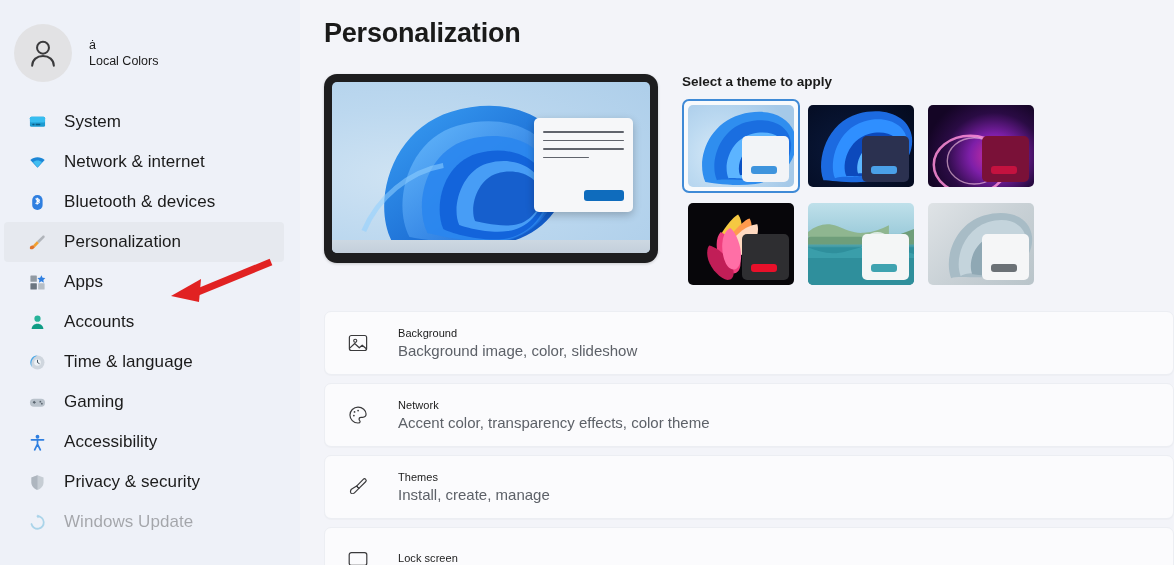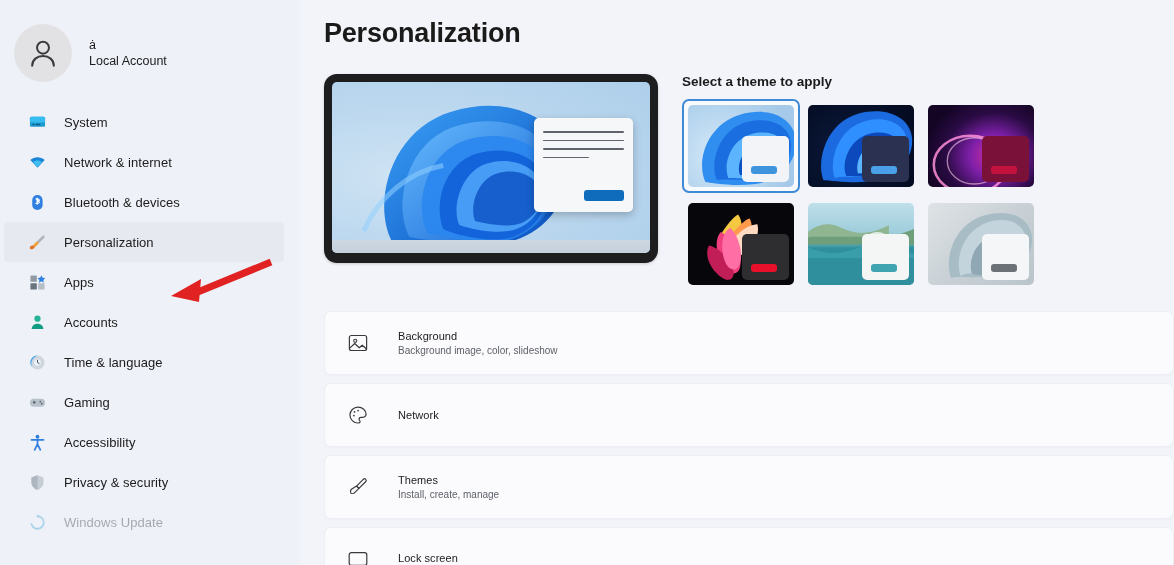--- a/index.html
+++ b/index.html
@@ -49,21 +49,21 @@
     height:40px; margin:0 16px 0 4px; border-radius:4px;
     display:flex;align-items:center; padding-left:24px;
     position:relative; cursor:default;
   }
   .navitem.selected{ background:#e6e9ef; }
   .navitem.selected::before{
     content:""; position:absolute; left:-8px; top:11px;
     width:3px;height:17px;border-radius:2px;background:#0d62cf;
   }
   .navicon{ width:18px;height:18px;flex:0 0 18px;display:flex;align-items:center;justify-content:center; }
-  .navlabel{ margin-left:18px; font-size:13px; color:#1b1b1b; letter-spacing:.05px; }
+  .navlabel{ margin-left:18px; font-size:17px; color:#1b1b1b; letter-spacing:.05px; }
   .navitem.partial{ opacity:.35; }
 
   
   .main{ flex:1; height:565px; background:#f3f4f9; position:relative; overflow:hidden; }
   .page-title{
     font-size:27px; font-weight:600; letter-spacing:-.2px;
     padding:18px 0 0 24px; color:#1a1a1a;
   }
 
   .toprow{ display:flex; padding:25px 0 0 24px; gap:24px; }
@@ -136,42 +136,42 @@
   .cards{ margin-top:20px; padding-left:24px; }
   .card{
     background:#fbfbfd; border:1px solid #eceef3;
     border-radius:7px; height:64px; margin-bottom:8px;
     display:flex; align-items:center; padding-left:16px;
     box-shadow:0 1px 1px rgba(0,0,0,.025);
   }
   .card-ico{ width:24px;height:24px;flex:0 0 24px;display:flex;align-items:center;justify-content:center;margin-left:5px;}
   .card-txt{ margin-left:28px; }
   .card-title{ font-size:11px; color:#1b1b1b; letter-spacing:.05px; }
-  .card-sub{ font-size:10px; color:#5d6168; margin-top:3px; }
+  .card-sub{ font-size:15px; color:#5d6168; margin-top:3px; }
 
   
   .arrow{ position:absolute; left:163px; top:258px; width:110px;height:48px; pointer-events:none; }
 </style>
 </head>
 <body>
 
 <div class="app">
 
   <aside class="sidebar">
 
     <div class="account">
       <div class="avatar">
         <svg viewBox="0 0 32 32">
           <circle cx="16" cy="11" r="5.6" fill="none" stroke="#3a3a3c" stroke-width="1.9"></circle>
           <path d="M5.8 28c0-5.6 4.6-9.2 10.2-9.2S26.2 22.4 26.2 28" fill="none" stroke="#3a3a3c" stroke-width="1.9" stroke-linecap="round"></path>
         </svg>
       </div>
       <div class="acct-text">
         <div class="acct-name">ȧ</div>
-        <div class="acct-sub">Local Account</div>
+        <div class="acct-sub">Local Colors</div>
       </div>
     </div>
 
 
     <nav class="navlist">
 
       <div class="navitem">
         <span class="navicon">
           <svg viewBox="0 0 18 18" width="17" height="17">
             <rect x="1" y="3" width="16" height="10.5" rx="1.6" fill="#1d9bd1"></rect>
@@ -446,20 +446,21 @@
         <span class="card-ico">
           <svg viewBox="0 0 24 24" width="22" height="22">
             <path d="M12 3.4c4.9 0 8.8 3.5 8.8 7.6 0 2.5-2 3.5-3.8 3.5h-1.6c-1.3 0-2.2.9-2.2 2 0 .6.3 1 .6 1.5.3.4.5.8.5 1.3 0 1-.9 1.4-2.3 1.4-4.9 0-8.8-4-8.8-8.6S7.1 3.4 12 3.4z" fill="none" stroke="#3a3a3c" stroke-width="1.3"></path>
             <circle cx="8.2" cy="8.6" r=".95" fill="#3a3a3c"></circle>
             <circle cx="12.1" cy="7.2" r=".95" fill="#3a3a3c"></circle>
             <circle cx="7.5" cy="12.6" r=".95" fill="#3a3a3c"></circle>
           </svg>
         </span>
         <div class="card-txt">
           <div class="card-title">Network</div>
+          <div class="card-sub">Accent color, transparency effects, color theme</div>
         </div>
       </div>
 
       <div class="card">
         <span class="card-ico">
           <svg viewBox="0 0 24 24" width="22" height="22">
             <path d="M20.4 3.6c-.8-.8-1.9-.7-2.7.1l-7.2 7.3 2.5 2.5 7.3-7.2c.8-.8.9-1.9.1-2.7z" fill="none" stroke="#3a3a3c" stroke-width="1.3" stroke-linejoin="round"></path>
             <path d="M10.5 11l2.5 2.5-4.6 4.6c-1 1-3.2 1.4-4.1.5s-.5-3.1.5-4.1z" fill="none" stroke="#3a3a3c" stroke-width="1.3" stroke-linejoin="round"></path>
           </svg>
         </span>

